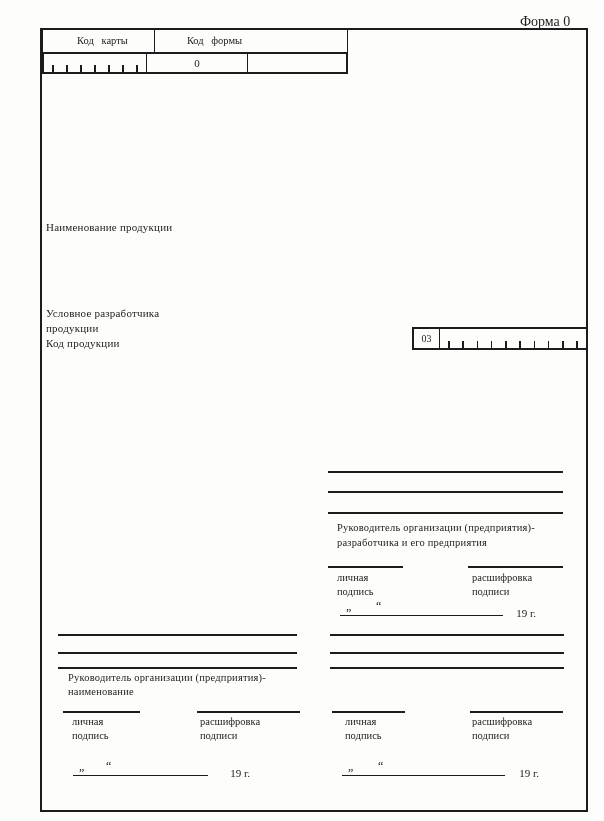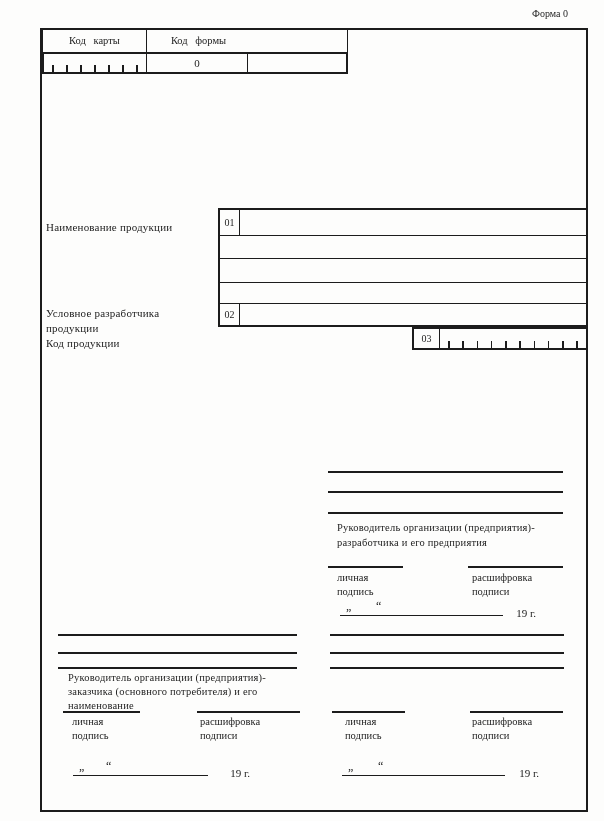--- a/index.html
+++ b/index.html
@@ -6,32 +6,32 @@
   html,body { background:#e8e8e8; }
   .page {
     position:relative;
     width:604px; height:821px;
     background:#fdfdfc;
     font-family:"Liberation Serif", serif;
     color:#1d1d1d;
     overflow:hidden;
   }
   .abs { position:absolute; }
-  .form-label { top:8px; left:520px; width:60px; font-size:10px; text-align:center; }
+  .form-label { top:14px; left:520px; width:60px; font-size:14px; text-align:left; }
   .page-border {
     left:40px; top:28px; width:548px; height:784px;
     border:2px solid #1c1c1c;
   }
   
   .code-table { left:42px; top:28px; width:306px; }
   .ct-headers { display:flex; border:1px solid #1c1c1c; border-bottom:none; height:24px; }
   .ct-h {
     border-right:1px solid #1c1c1c;
     display:flex; align-items:center; justify-content:center;
-    font-size:10.5px; word-spacing:5px;
+    font-size:10.5px; word-spacing:5px;margin-left:8px;
   }
   .ct-h:last-child { border-right:none; }
   .ct-values { display:flex; border:2.5px solid #1c1c1c; height:22px; }
   .ct-v {
     border-right:1.5px solid #1c1c1c;
     display:flex; align-items:center; justify-content:center;
     font-size:11px; position:relative;
   }
   .ct-v:last-child { border-right:none; }
   .ticks {
@@ -107,31 +107,20 @@
   </div>
 
 
   <div class="abs lbl" style="left:46px; top:221px">Наименование продукции</div>
   <div class="abs lbl" style="left:46px; top:306px; line-height:15px">
     <div>Условное разработчика</div>
     <div>продукции</div>
   </div>
   <div class="abs lbl" style="left:46px; top:337px">Код продукции</div>
 
-  <div class="abs bigbox">
-    <div class="bb-row" style="height:26px">
-      <div class="bb-code">01</div>
-    </div>
-    <div class="bb-row" style="height:23px"></div>
-    <div class="bb-row" style="height:24px"></div>
-    <div class="bb-row" style="height:21px"></div>
-    <div class="bb-row last" style="height:21px">
-      <div class="bb-code">02</div>
-    </div>
-  </div>
 
   <div class="abs box03">
     <div class="bb-code">03</div>
     <div class="tickwrap">
       <div class="ticks">
           <div class="tick"></div>
           <div class="tick"></div>
           <div class="tick"></div>
           <div class="tick"></div>
           <div class="tick"></div>
@@ -166,21 +155,20 @@
     <span class="q" style="left:36px">“</span>
     <div class="ul" style="width:163px"></div>
     <span class="year">19  г.</span>
   </div>
 
   <div class="hline" style="left:58px; top:634px; width:239px"></div>
   <div class="hline" style="left:58px; top:652px; width:239px"></div>
   <div class="hline" style="left:58px; top:667px; width:239px"></div>
   <div class="abs blk-title" style="left:68px; top:671px; width:245px; line-height:14px">
     <div>Руководитель организации (предприятия)-</div>
-    <div>заказчика (основного потребителя) и его</div>
     <div>наименование</div>
   </div>
   <div class="sigline" style="left:63px;  top:711px; width:77px"></div>
   <div class="sigline" style="left:197px; top:711px; width:103px"></div>
   <div class="abs sig-label" style="left:72px; top:715px">
     <div>личная</div>
     <div>подпись</div>
   </div>
   <div class="abs sig-label" style="left:200px; top:715px">
     <div>расшифровка</div>

